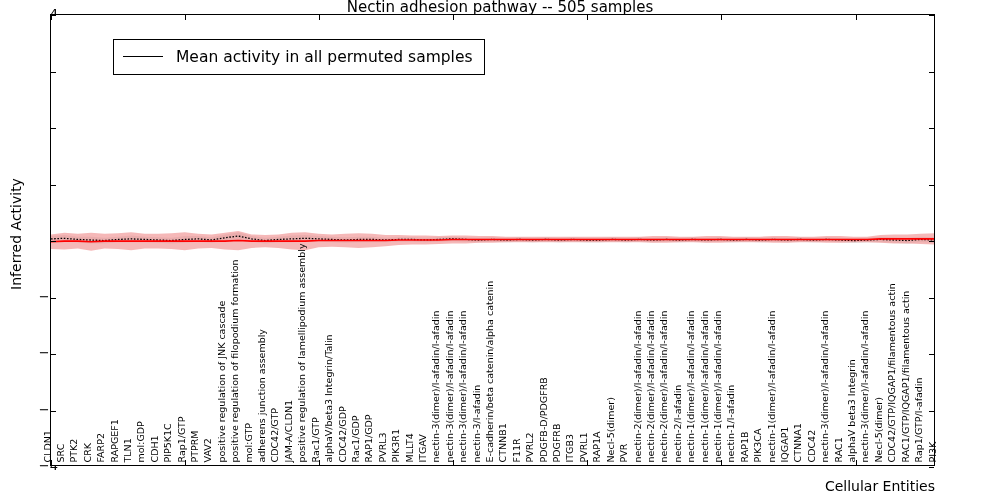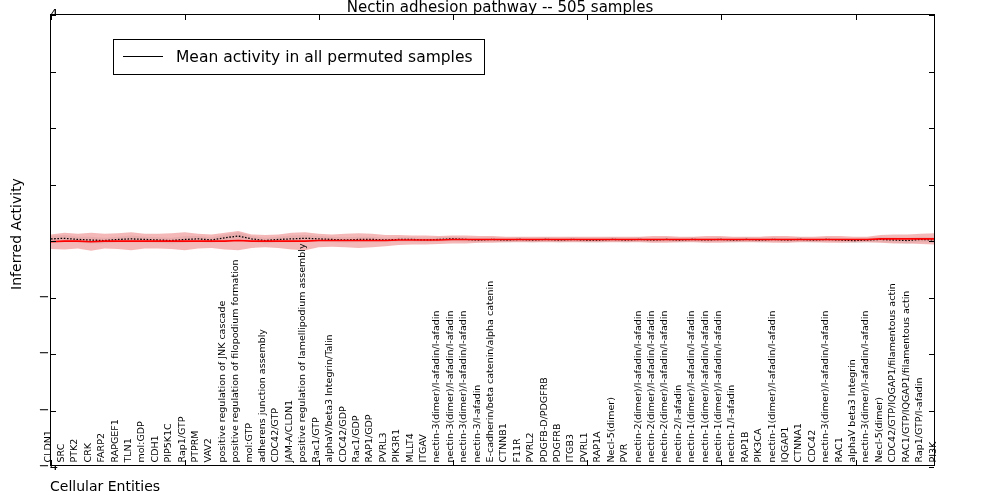--- a/index.html
+++ b/index.html
@@ -14,21 +14,21 @@
   #axes{position:absolute;left:50px;top:14px;width:885px;height:452px;
         border:1.2px solid #000;box-sizing:border-box;background:#fff;}
 
   .ytick-label{position:absolute;right:942px;text-align:right;width:30px;
                font-size:13px;line-height:13px;transform:translateY(-7px);}
   .ytick-mark{position:absolute;left:0;width:5px;height:1px;background:#000;}
   .ytick-mark.r{left:auto;right:0;}
 
   #ylabel{position:absolute;left:-214px;top:226px;width:460px;text-align:center;
           font-size:14px;transform:rotate(-90deg);transform-origin:50% 50%;}
-  #xlabel{position:absolute;left:50px;top:478px;width:885px;text-align:left;
+  #xlabel{position:absolute;left:50px;top:478px;width:885px;text-align:right;
           font-size:14px;}
 
   
   .xtick{position:absolute;bottom:0;width:1px;height:5px;background:#000;}
   .xtick.t{bottom:auto;top:0;}
 
   
   .xlab{position:absolute;bottom:3px;font-size:9.5px;line-height:9.5px;
         white-space:nowrap;transform-origin:left bottom;
         transform:rotate(-90deg) translateY(3.2px);}

